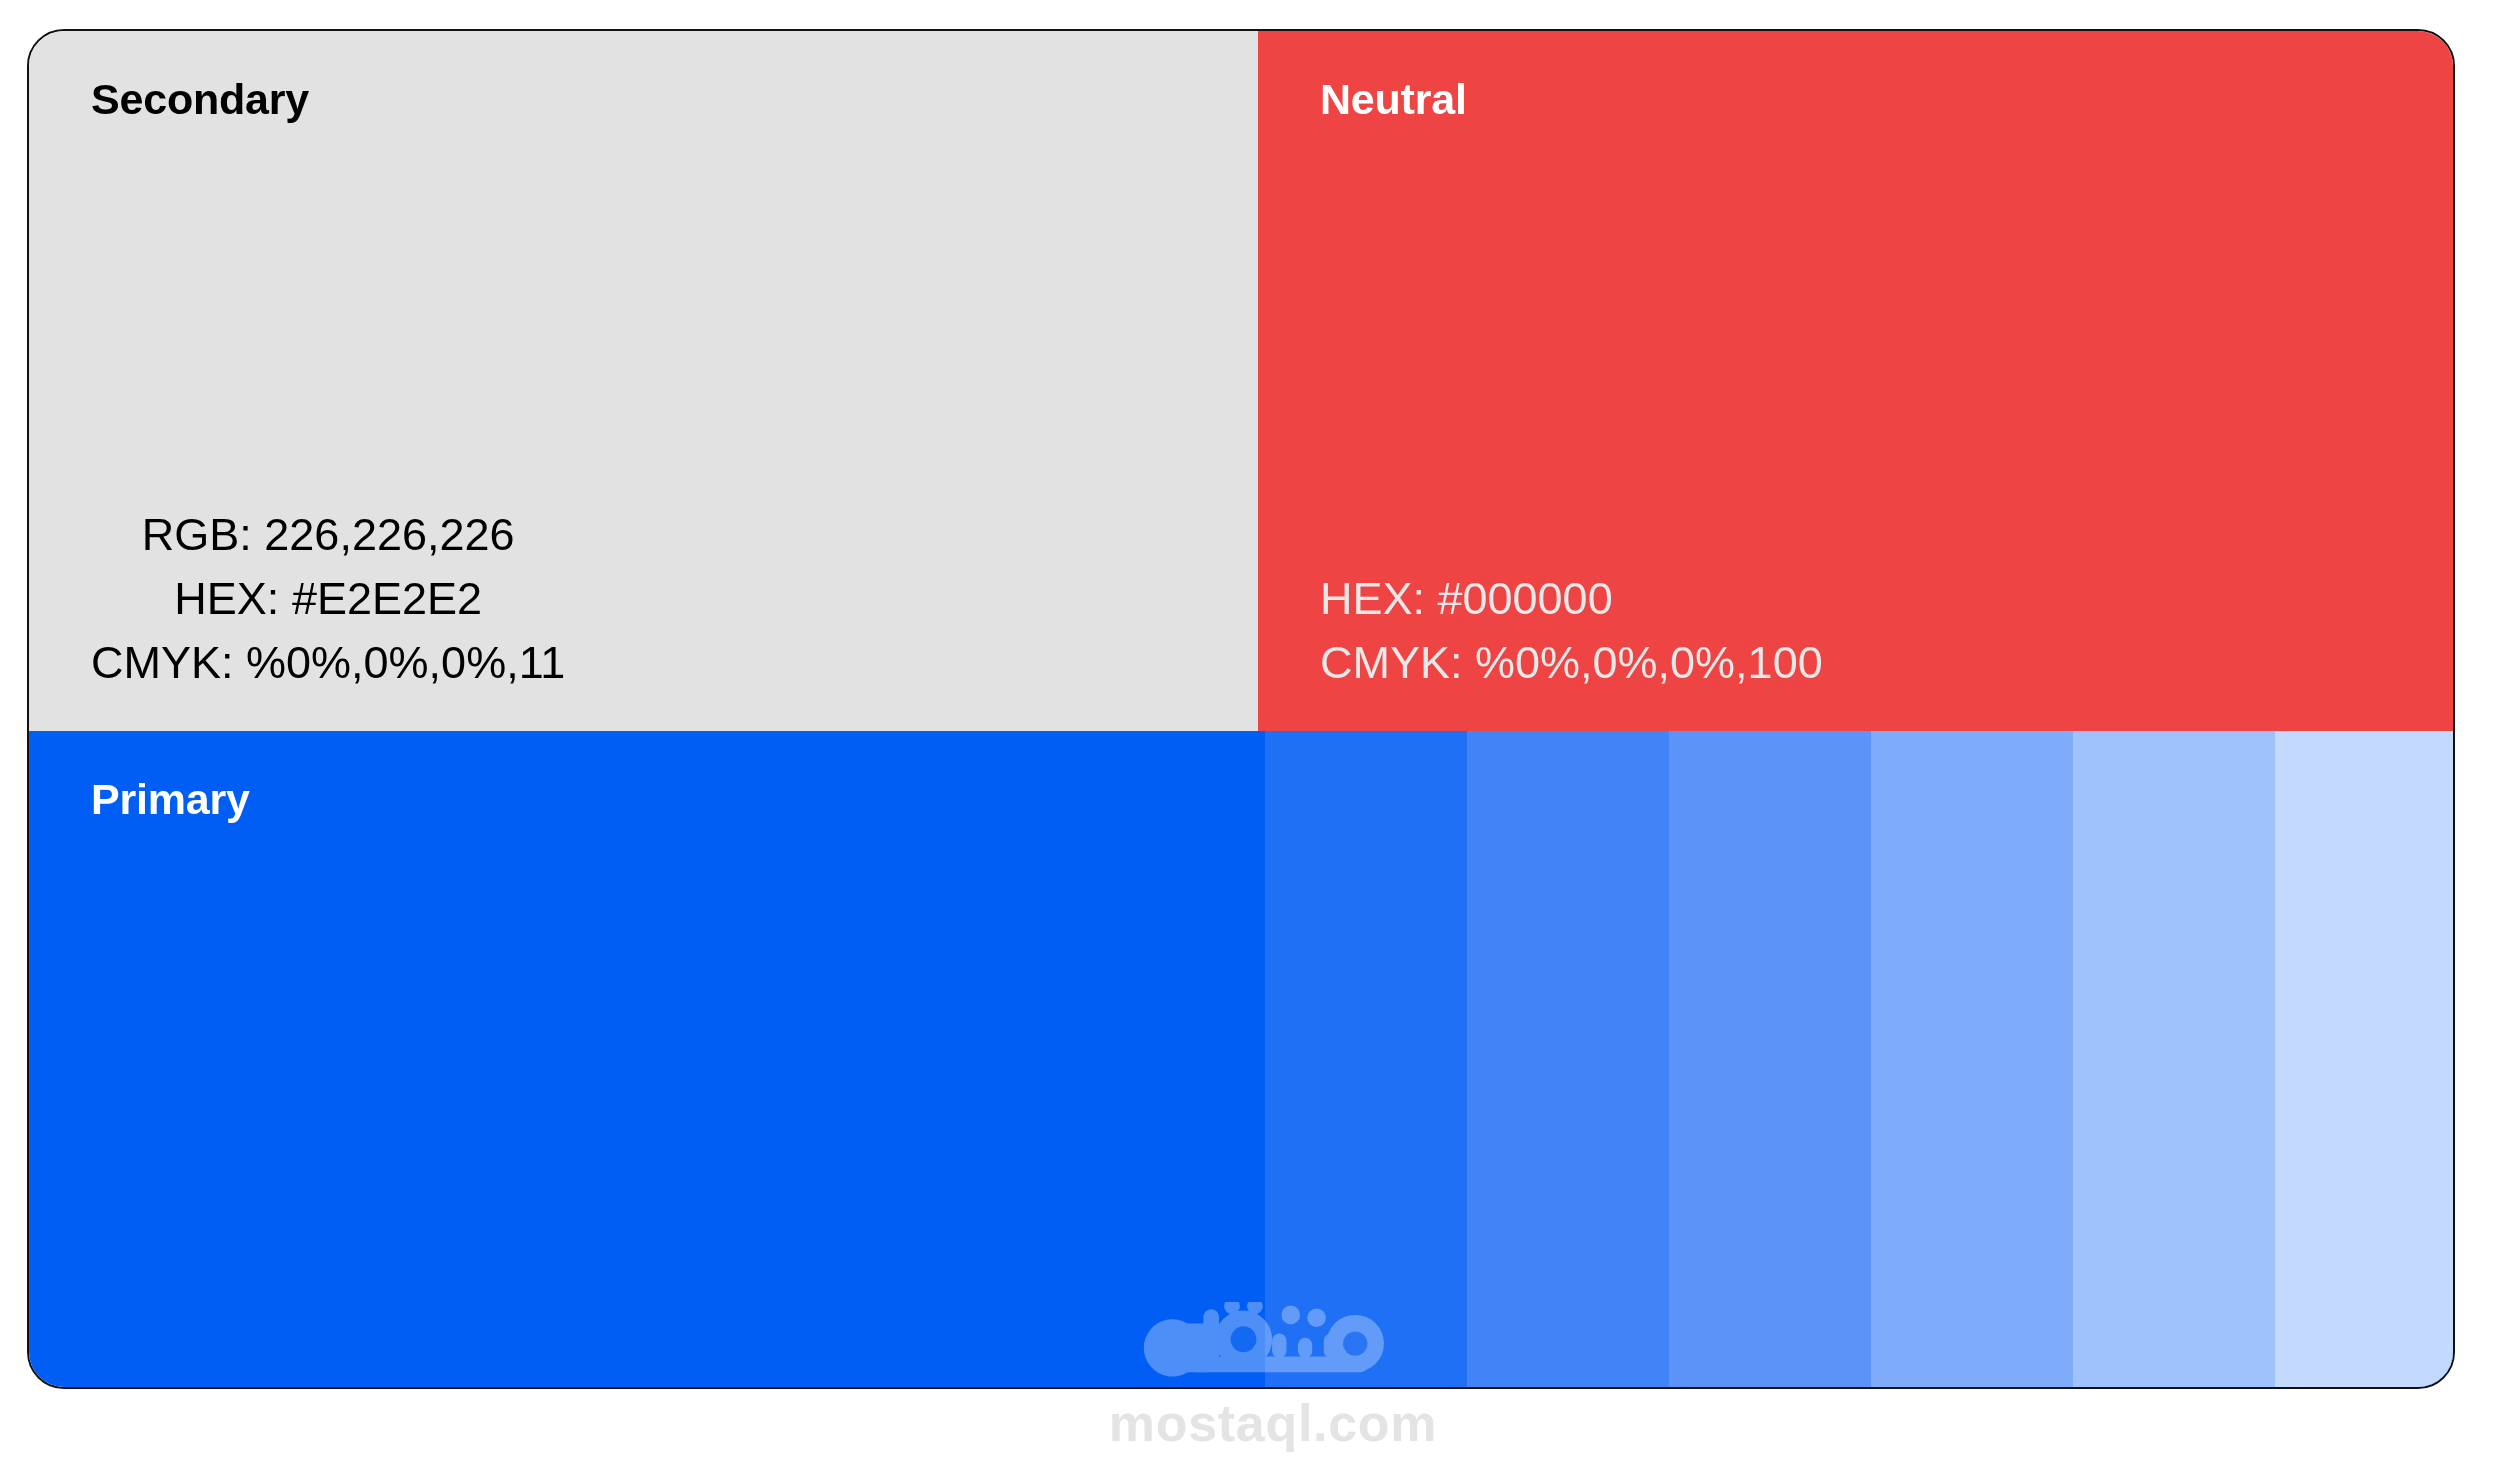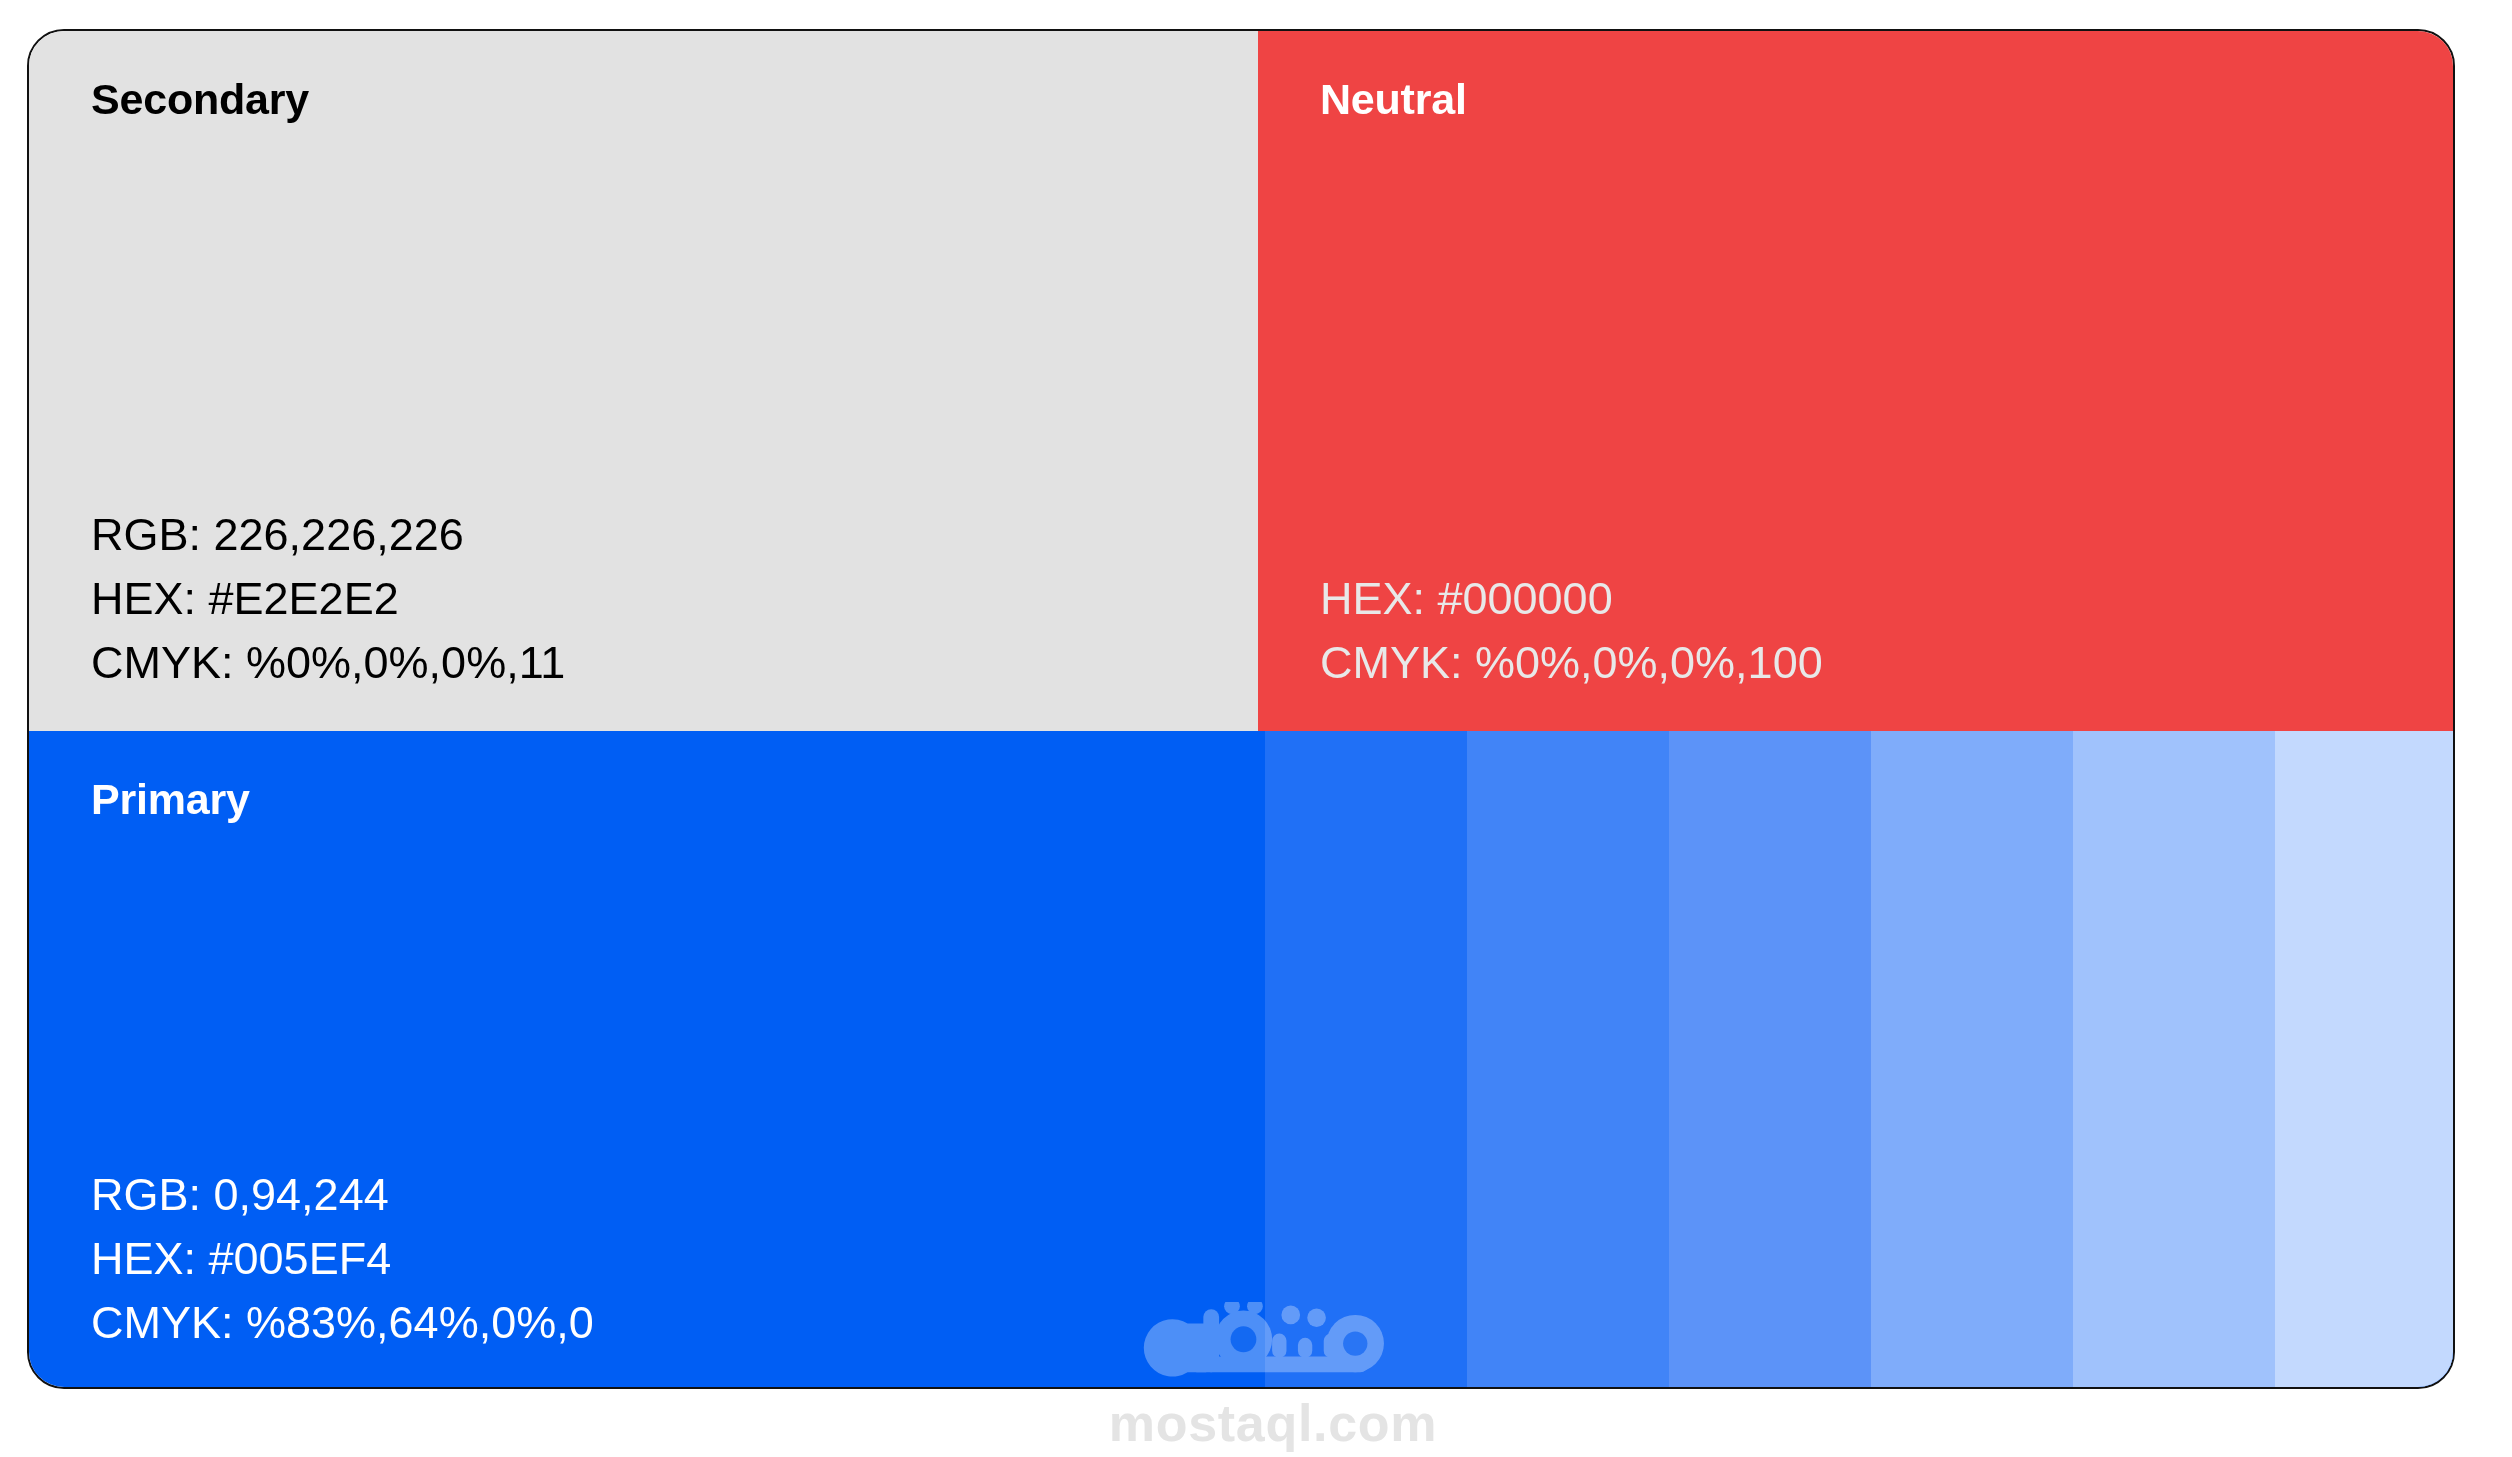--- a/index.html
+++ b/index.html
@@ -142,21 +142,21 @@
     white-space: nowrap;
   }
 </style>
 </head>
 <body>
 
 <div id="palette-card" style="border-color: rgb(17, 17, 17); border-radius: 37px;">
 
   <div class="top-row">
 
-    <div class="panel panel-secondary" style="background: rgb(226, 226, 226);">
+    <div class="panel panel-secondary" style="background: rgb(226, 226, 226); text-align: center;">
       <div class="panel-heading">Secondary</div>
       <div class="value-block">
         <span class="value-line">RGB: 226,226,226</span>
         <span class="value-line">HEX: #E2E2E2</span>
         <span class="value-line">CMYK: %0%,0%,0%,11</span>
       </div>
     </div>
 
     <div class="panel panel-neutral" style="background: #ef4444;">
       <div class="panel-heading">Neutral</div>
@@ -174,25 +174,20 @@
         <div class="tint-swatch" style="background: rgb(32, 112, 246);"></div>
         <div class="tint-swatch" style="background: rgb(65, 132, 247);"></div>
         <div class="tint-swatch" style="background: rgb(92, 147, 248);"></div>
         <div class="tint-swatch" style="background: rgb(127, 172, 250);"></div>
         <div class="tint-swatch" style="background: rgb(160, 194, 252);"></div>
         <div class="tint-swatch" style="background: rgb(195, 217, 254);"></div>
       </div>
 
     <div class="panel-heading">Primary</div>
 
-    <div class="value-block">
-      <span class="value-line">RGB: 0,94,244</span>
-      <span class="value-line">HEX: #005EF4</span>
-      <span class="value-line">CMYK: %83%,64%,0%,0</span>
-    </div>
 
   </div>
 
 </div>
 
 <svg id="watermark-logo" viewBox="0 0 420 120" aria-hidden="true">
   <g fill="#ffffff">
     <circle cx="352" cy="58" r="40"></circle>
     <rect x="120" y="76" width="250" height="22" rx="11"></rect>
     <circle cx="262" cy="18" r="13"></circle>

